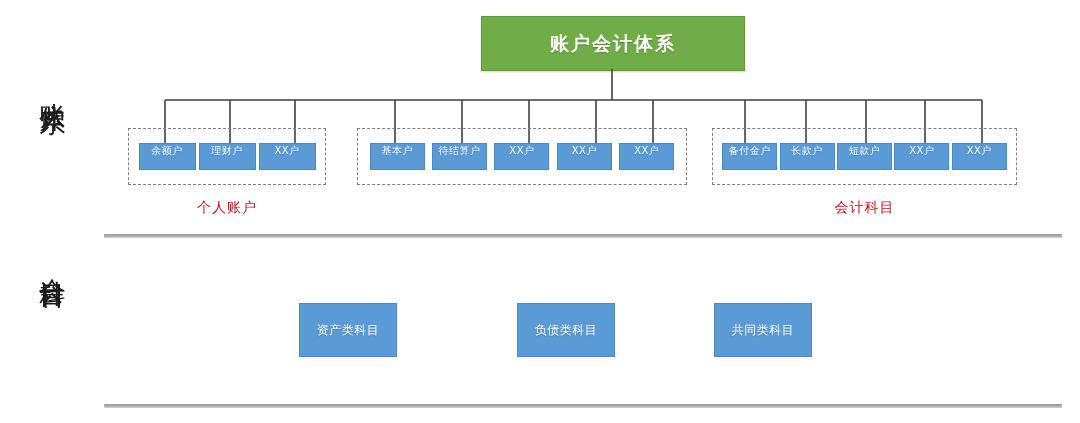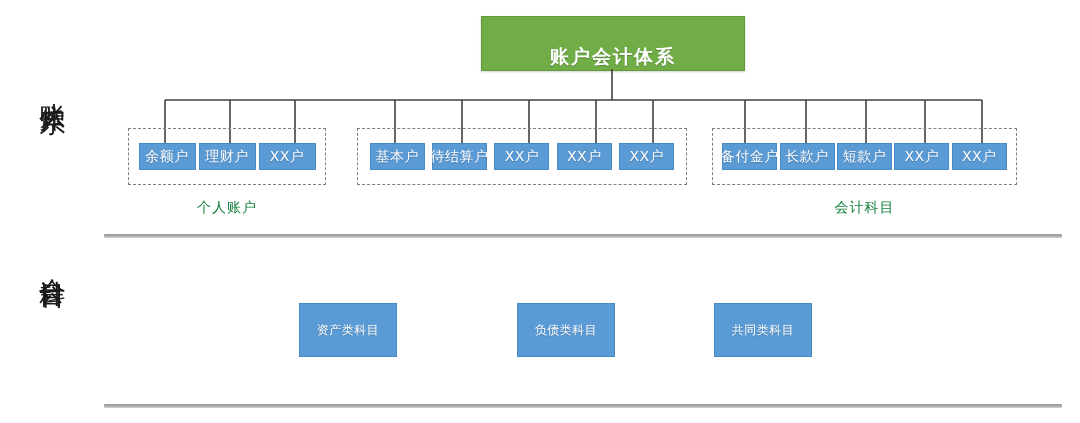--- a/index.html
+++ b/index.html
@@ -37,21 +37,21 @@
   #root-node {
     position: absolute;
     left: 481px;
     top: 16px;
     width: 262px;
     height: 53px;
     background: #70ad47;
     border: 1px solid #5e9b38;
     box-shadow: 0 1px 2px rgba(0,0,0,0.18);
     display: flex;
-    align-items: flex-end;
+    align-items: center;
     justify-content: center;
   }
   #root-node .root-text {
     color: #ffffff;
     font-size: 19px;
     font-weight: bold;
     letter-spacing: 2px;
     text-shadow: 0 1px 1px rgba(0,0,0,0.25);
   }
 
@@ -77,38 +77,38 @@
     display: flex;
     align-items: center;
     justify-content: space-around;
     padding: 0 8px;
     box-sizing: border-box;
   }
   .leaf-node {
     background: #5b9bd5;
     border: 1px solid #4a8ac4;
     color: #ffffff;
-    font-size: 14px;
+    font-size: 10px;
     letter-spacing: 0.5px;
     display: flex;
-    align-items: center;
+    align-items: flex-start;
     justify-content: center;
     height: 27px;
     box-sizing: border-box;
     white-space: nowrap;
     text-shadow: 0 1px 1px rgba(0,0,0,0.22);
   }
   .leaf-w-3 { width: 57px; }
   .leaf-w-5 { width: 55px; }
 
   .group-caption {
     position: absolute;
     text-align: center;
     font-size: 14px;
-    color: #15803d;
+    color: #b91c1c;
     letter-spacing: 1px;
     white-space: nowrap;
   }
 
   
   .divider {
     position: absolute;
     left: 104px;
     width: 958px;
     height: 4px;

